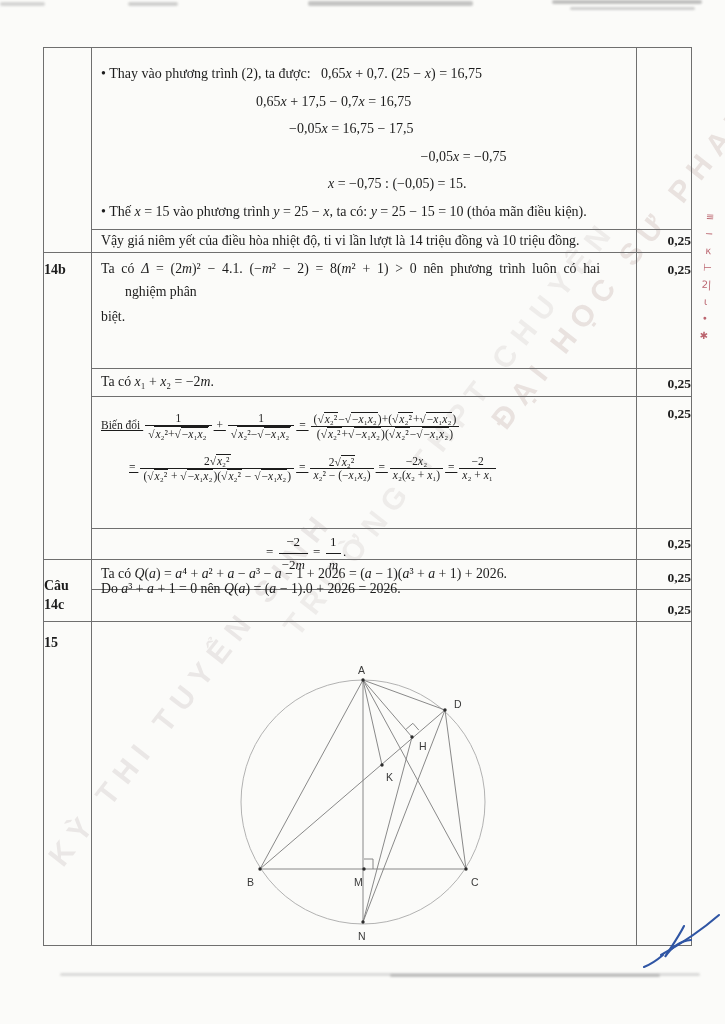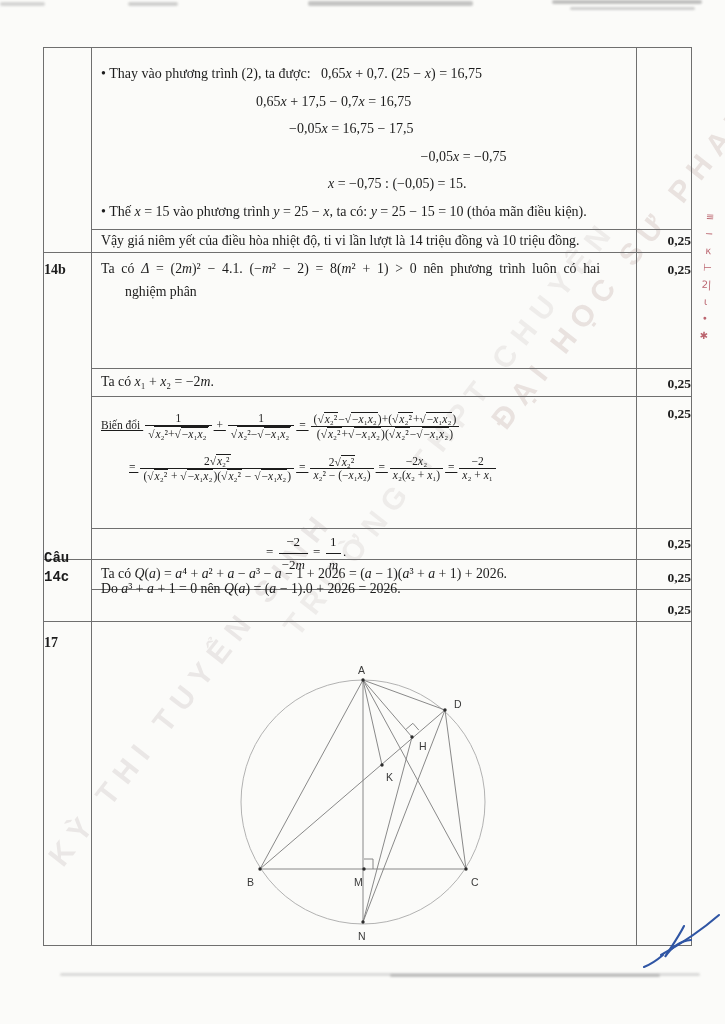--- a/index.html
+++ b/index.html
@@ -79,40 +79,41 @@
     <div class="hline" style="left:0;width:647px;top:511px;"></div>
     <div class="hline" style="left:0;width:647px;top:573px;"></div>
 
     <div class="hline" style="left:47px;width:600px;top:181px;"></div>
     <div class="hline" style="left:47px;width:600px;top:320px;"></div>
     <div class="hline" style="left:47px;width:600px;top:348px;"></div>
     <div class="hline" style="left:47px;width:600px;top:480px;"></div>
     <div class="hline" style="left:47px;width:600px;top:541px;"></div>
 
     <div class="qlabel" style="top:212px;">14b</div>
-    <div class="qlabel" style="top:501px;font-family:Liberation Mono, monospace;">
+    <div class="qlabel" style="top:528px;">
       <div>Câu</div>
       <div>14c</div>
     </div>
-    <div class="qlabel" style="top:585px;">17</div>
+    <div class="qlabel" style="top:585px;">15</div>
 
     <div class="cell" style="left:57px;top:12px;width:530px;">
       <span class="eqline">• Thay vào phương trình (2), ta được:&nbsp;&nbsp;&nbsp;0,65<i>x</i> + 0,7. (25 − <i>x</i>) = 16,75</span>
       <span class="eqline l1">0,65<i>x</i> + 17,5 − 0,7<i>x</i> = 16,75</span>
       <span class="eqline l2">−0,05<i>x</i> = 16,75 − 17,5</span>
       <span class="eqline l3">−0,05<i>x</i> = −0,75</span>
       <span class="eqline l4"><i>x</i> = −0,75 : (−0,05) = 15.</span>
       <span class="eqline">• Thế <i>x</i> = 15 vào phương trình <i>y</i> = 25 − <i>x</i>, ta có: <i>y</i> = 25 − 15 = 10 (thỏa mãn điều kiện).</span>
     </div>
 
     <div class="cell" style="left:57px;top:181px;width:530px;height:23px;line-height:23px;">Vậy giá niêm yết của điều hòa nhiệt độ, ti vi lần lượt là 14 triệu đồng và 10 triệu đồng.</div>
     <div class="pts" style="top:185px;">0,25</div>
 
     <div class="cell" style="left:57px;top:210px;width:528px;line-height:22.5px;">
       <div><span class="jspread">Ta có <i>Δ</i> = (2<i>m</i>)² − 4.1. (−<i>m</i>² − 2) = 8(<i>m</i>² + 1) &gt; 0 nên phương trình luôn có hai</span><br><span class="hang">nghiệm phân</span></div>
+      <div style="margin-top:3px;">biệt.</div>
     </div>
     <div class="pts" style="top:214px;">0,25</div>
 
     <div class="cell" style="left:57px;top:320px;width:530px;height:28px;line-height:28px;">Ta có <i>x</i>₁ + <i>x</i>₂ = −2<i>m</i>.</div>
     <div class="pts" style="top:328px;">0,25</div>
 
     <div class="cell bd" style="left:57px;top:352px;width:535px;text-decoration:underline;">
       <div class="mathline" style="margin-top:12px;">Biến đổi <span class="fr"><span class="n">1</span><span class="d"><span class="sq">√<span class="v"><i>x</i>₂²+<span class="sq">√<span class="v">−<i>x</i>₁<i>x</i>₂</span></span></span></span></span></span> + <span class="fr"><span class="n">1</span><span class="d"><span class="sq">√<span class="v"><i>x</i>₂²−<span class="sq">√<span class="v">−<i>x</i>₁<i>x</i>₂</span></span></span></span></span></span> = <span class="fr"><span class="n">(<span class="sq">√<span class="v"><i>x</i>₂²</span></span>−<span class="sq">√<span class="v">−<i>x</i>₁<i>x</i>₂</span></span>)+(<span class="sq">√<span class="v"><i>x</i>₂²</span></span>+<span class="sq">√<span class="v">−<i>x</i>₁<i>x</i>₂</span></span>)</span><span class="d">(<span class="sq">√<span class="v"><i>x</i>₂²</span></span>+<span class="sq">√<span class="v">−<i>x</i>₁<i>x</i>₂</span></span>)(<span class="sq">√<span class="v"><i>x</i>₂²</span></span>−<span class="sq">√<span class="v">−<i>x</i>₁<i>x</i>₂</span></span>)</span></span></div>
       <div class="mathline" style="margin-top:14px;margin-left:28px;">= <span class="fr"><span class="n">2<span class="sq">√<span class="v"><i>x</i>₂²</span></span></span><span class="d">(<span class="sq">√<span class="v"><i>x</i>₂²</span></span> + <span class="sq">√<span class="v">−<i>x</i>₁<i>x</i>₂</span></span>)(<span class="sq">√<span class="v"><i>x</i>₂²</span></span> − <span class="sq">√<span class="v">−<i>x</i>₁<i>x</i>₂</span></span>)</span></span> = <span class="fr"><span class="n">2<span class="sq">√<span class="v"><i>x</i>₂²</span></span></span><span class="d"><i>x</i>₂² − (−<i>x</i>₁<i>x</i>₂)</span></span> = <span class="fr"><span class="n">−2<i>x</i>₂</span><span class="d"><i>x</i>₂(<i>x</i>₂ + <i>x</i>₁)</span></span> = <span class="fr"><span class="n">−2</span><span class="d"><i>x</i>₂ + <i>x</i>₁</span></span></div>
     </div>

